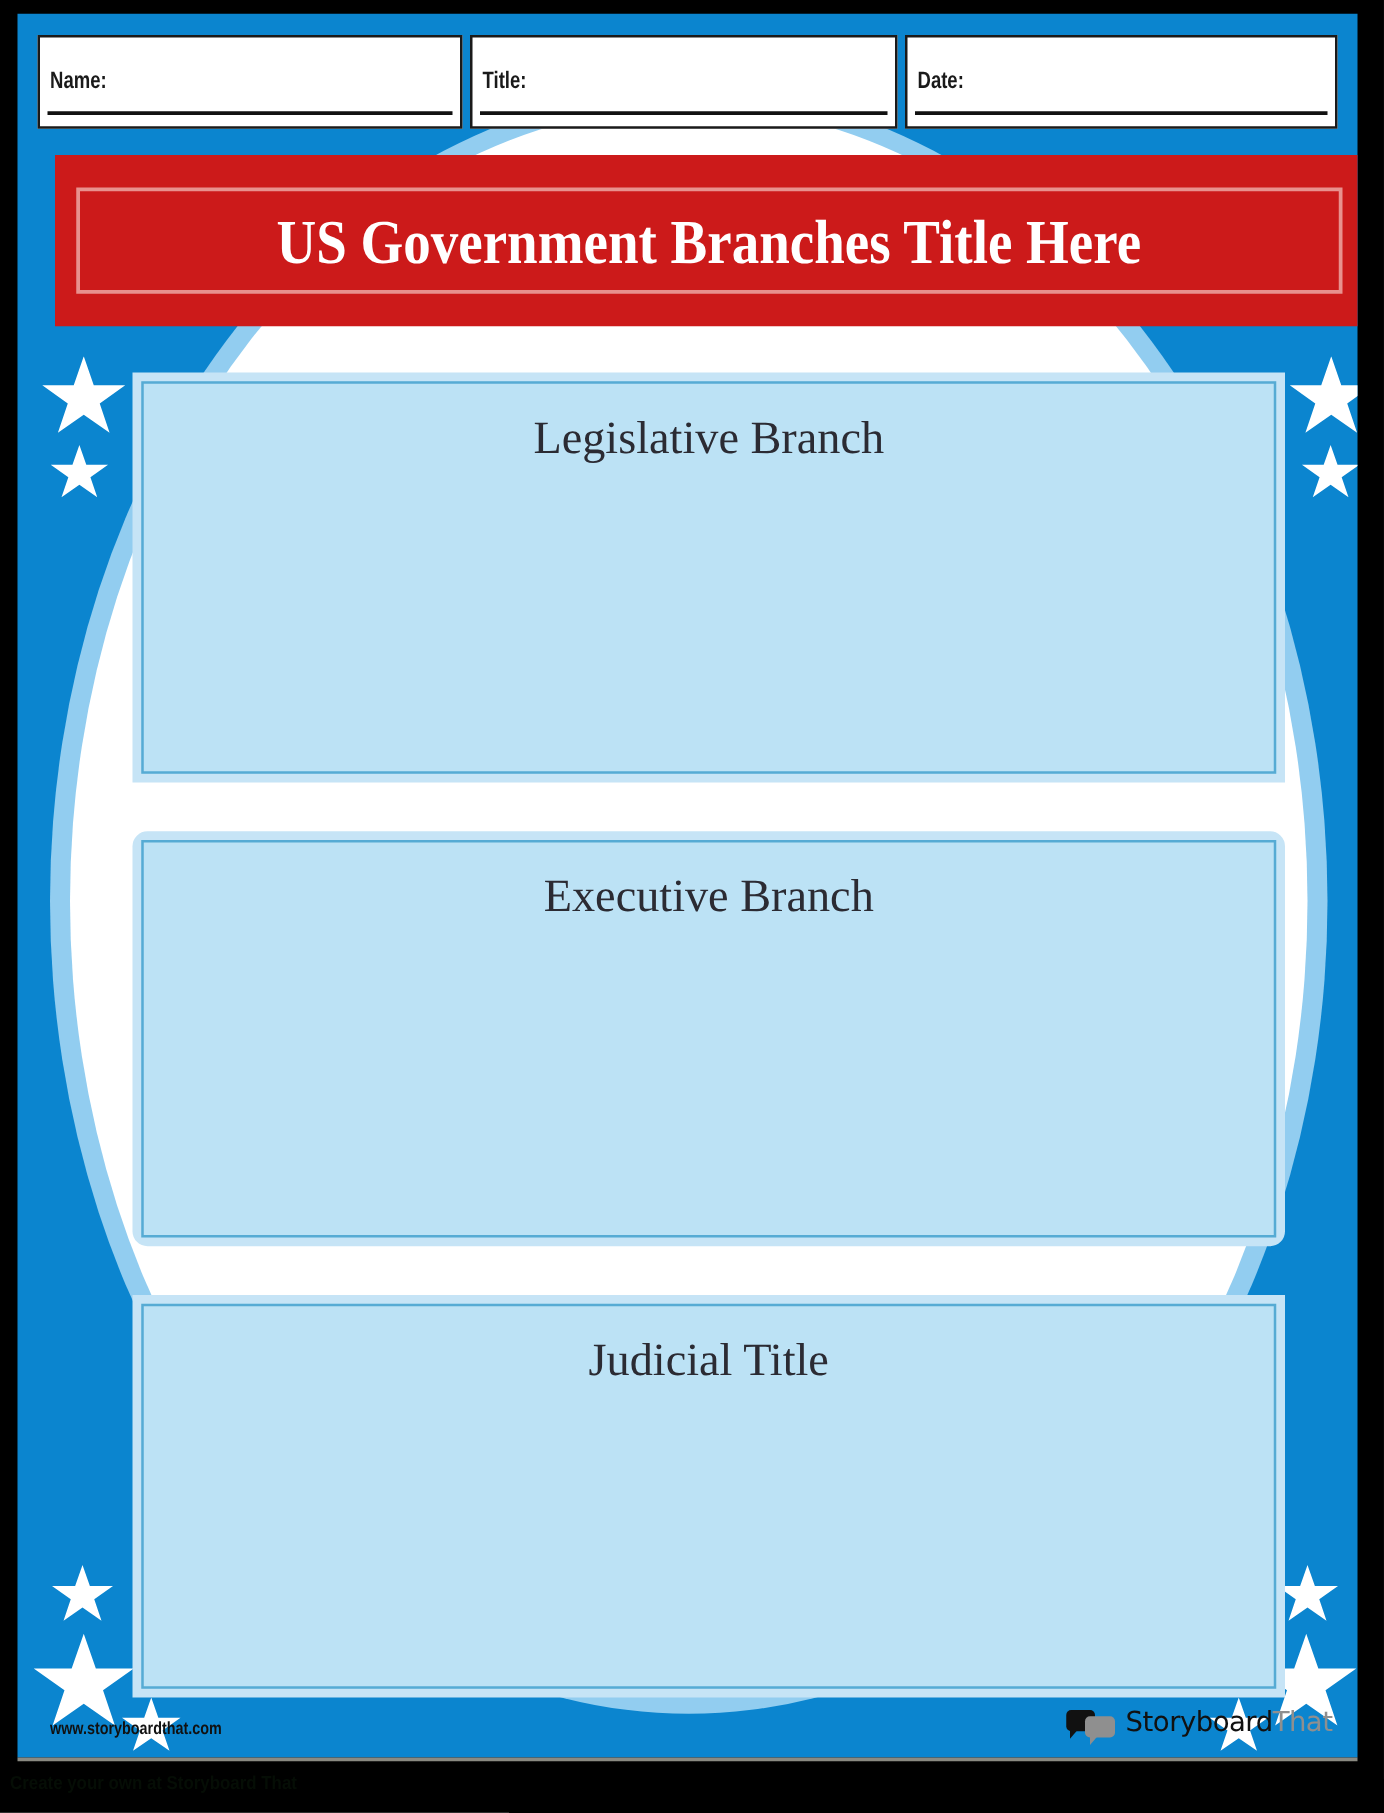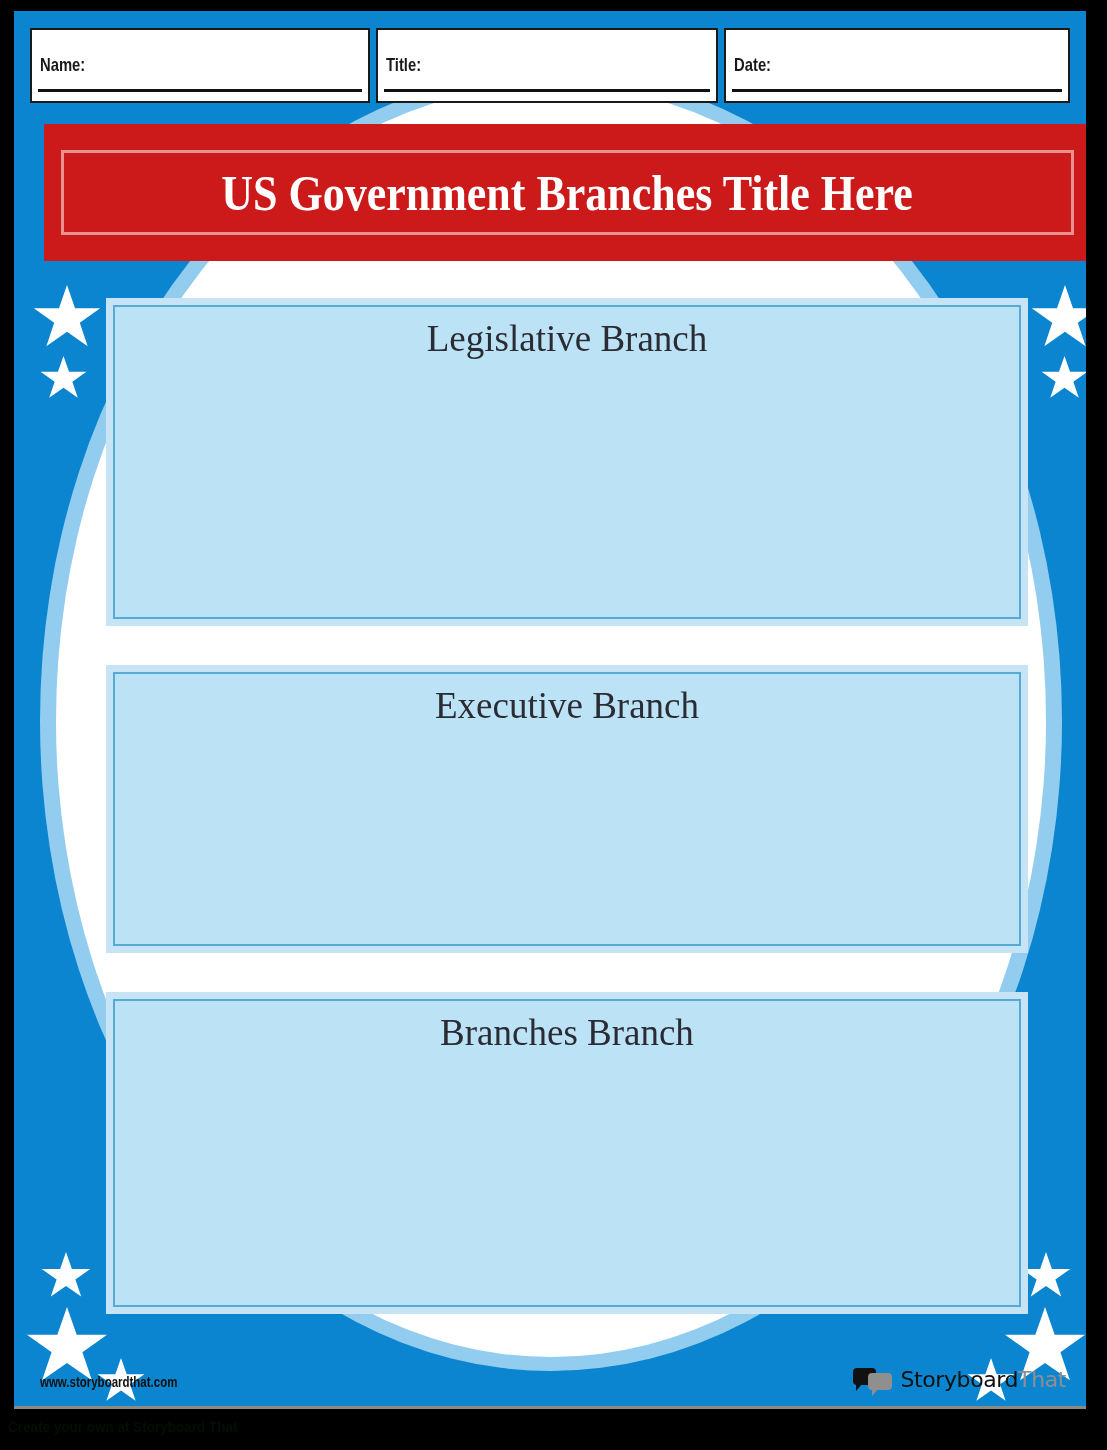--- a/index.html
+++ b/index.html
@@ -176,40 +176,40 @@
     width: 922px;
   }
   .branch-box {
     position: relative;
     box-sizing: border-box;
     background: #c6e4f6;
     padding: 7px;
     margin-bottom: 39px;
   }
   .branch-box.b1 { height: 328px; }
-  .branch-box.b2 { height: 288px; }
+  .branch-box.b2 { height: 332px; border-radius: 12px; }
   .branch-box.b3 { height: 322px; margin-bottom: 0; }
   .branch-inner {
     position: absolute;
     left: 7px;
     top: 7px;
     right: 7px;
     bottom: 7px;
     border: 2px solid #56abd4;
     background: #bce2f5;
     box-sizing: border-box;
   }
   .branch-label {
     position: relative;
     z-index: 2;
     text-align: center;
     font-family: "Liberation Serif", serif;
     font-size: 37px;
     color: #2b2b33;
-    padding-top: 14px;
+    padding-top: 26px;
     line-height: 1.1;
   }
 
   
   .site-url {
     position: absolute;
     left: 26px;
     bottom: 16px;
     font-family: "Liberation Sans", sans-serif;
     font-weight: bold;
@@ -218,21 +218,21 @@
     transform: scaleX(0.82);
     transform-origin: left center;
     white-space: nowrap;
   }
 
   .logo {
     position: absolute;
     right: 20px;
     bottom: 14px;
     display: flex;
-    align-items: center;
+    align-items: flex-start;
     gap: 7px;
   }
   .logo-bubbles {
     position: relative;
     width: 40px;
     height: 26px;
     flex: none;
   }
   .bubble-back {
     position: absolute;
@@ -342,21 +342,21 @@
         <div class="branch-label">Legislative Branch</div>
       </div>
 
       <div class="branch-box b2">
         <div class="branch-inner"></div>
         <div class="branch-label">Executive Branch</div>
       </div>
 
       <div class="branch-box b3">
         <div class="branch-inner"></div>
-        <div class="branch-label">Branches Branch</div>
+        <div class="branch-label">Judicial Title</div>
       </div>
 
     </div>
 
     <div class="site-url">www.storyboardthat.com</div>
 
     <div class="logo">
       <div class="logo-bubbles">
         <div class="bubble-back"></div>
         <div class="bubble-front"></div>

